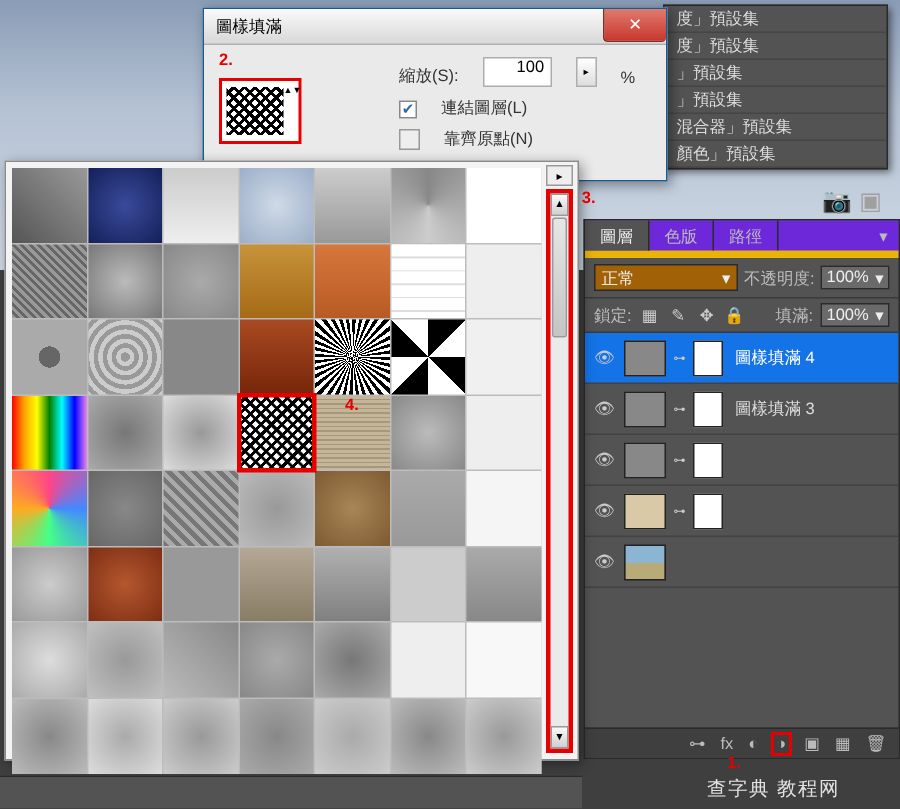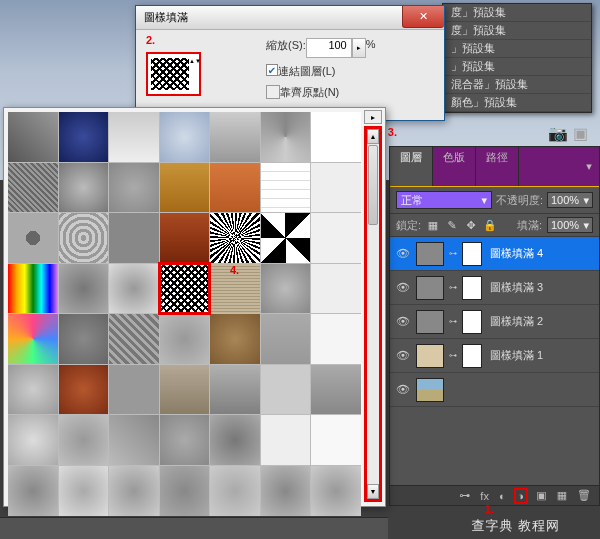--- a/index.html
+++ b/index.html
@@ -8,38 +8,38 @@
 .dialog{position:absolute;top:5px;left:135px;width:310px;background:#eaeaea;border:1px solid #1a5a8e;box-shadow:2px 2px 8px rgba(0,0,0,.4)}
 .dlg-title{height:24px;background:linear-gradient(#fafafa,#d8d8d8);display:flex;align-items:center;padding:0 40px 0 8px;position:relative;border-bottom:1px solid #b0b0b0}
 .dlg-close{position:absolute;right:0;top:0;width:42px;height:22px;background:linear-gradient(#e07a6f,#c8382c);color:#fff;display:flex;align-items:center;justify-content:center;border:1px solid #8a2a22;border-top:none;border-right:none;border-radius:0 0 3px 3px}
 .dlg-body{padding:8px 10px 14px;display:flex;gap:8px}
 .dlg-left{flex:1}
 .swatch-box{width:55px;height:44px;border:2px solid #e60000;padding:3px;background:#fff;display:flex;align-items:center;margin-top:14px;position:relative}
 .swatch-box .drop{position:absolute;right:2px;top:4px;width:8px;height:14px;display:flex;flex-direction:column;font-size:6px}
 .herring{width:38px;height:32px;background:repeating-linear-gradient(45deg,#000 0 2px,#fff 2px 5px),repeating-linear-gradient(-45deg,#000 0 2px,transparent 2px 5px);background-blend-mode:multiply}
 .annot{color:#e60000;font-weight:bold;position:absolute}
 .dlg-mid{flex:1.5}
-.row{display:flex;align-items:flex-start;gap:0;margin-bottom:6px}
+.row{display:flex;align-items:flex-end;gap:16px;margin-bottom:6px}
 .num-field{width:46px;height:20px;border:1px solid #adadad;background:#fff;text-align:right;padding:0 4px}
 .spin{width:14px;height:20px;border:1px solid #adadad;background:linear-gradient(#fff,#ddd);display:flex;align-items:center;justify-content:center;font-size:7px}
 .chk{width:12px;height:12px;border:1px solid #888;background:#fff;display:inline-flex;align-items:center;justify-content:center;color:#2a6ab3;font-size:10px}
 .dlg-right{width:74px;display:flex;flex-direction:column;gap:6px;padding-top:2px}
 .btn{height:22px;border:1px solid #7a9ec4;border-radius:3px;background:linear-gradient(#f8fbff,#d9e7f6);display:flex;align-items:center;justify-content:center}
 .btn.primary{border:1px solid #2d7bc0;box-shadow:0 0 2px #5aa3e0}
 .presets{position:absolute;top:3px;right:8px;width:150px;background:#535353;border:1px solid #2a2a2a;box-shadow:2px 2px 5px rgba(0,0,0,.5)}
 .preset-item{height:18px;color:#ddd;padding:1px 8px;border-bottom:1px solid #454545}
 .icon-cam{position:absolute;right:32px;top:124px;color:#a0a0a0;font-size:16px}
 .icon-proj{position:absolute;right:12px;top:124px;color:#a0a0a0;font-size:16px}
 .layers{position:absolute;top:146px;right:0;width:211px;height:360px;background:#535353;border:1px solid #2a2a2a;padding-bottom:18px}
-.panel-tabs{display:flex;height:40px;background:#701a75;border-bottom:1px solid #eab308}
+.panel-tabs{display:flex;height:25px;background:#6d28d9;border-bottom:5px solid #eab308}
 .tab{padding:3px 10px;color:#bbb;border-right:1px solid #2a2a2a}
 .tab.active{background:#535353;color:#eee}
 .tab-menu{margin-left:auto;width:20px;color:#bbb;display:flex;align-items:center;justify-content:center}
 .layer-opts{display:flex;align-items:center;gap:4px;padding:4px 6px;border-bottom:1px solid #3a3a3a}
-.sel{flex:1;height:18px;background:#8b5cf6;border:1px solid #2a2a2a;color:#eee;padding:0 4px;display:flex;align-items:center;justify-content:space-between}
+.sel{flex:1;height:18px;background:#a16207;border:1px solid #2a2a2a;color:#eee;padding:0 4px;display:flex;align-items:center;justify-content:space-between}
 .lbl{color:#bbb}
 .pct{width:46px;height:16px;background:#6a6a6a;border:1px solid #2a2a2a;color:#eee;padding:0 3px;display:flex;align-items:center;justify-content:space-between}
 .lock-row{display:flex;align-items:center;gap:5px;padding:3px 6px;border-bottom:1px solid #3a3a3a;color:#bbb}
 .lock-ico{width:14px;height:14px;display:flex;align-items:center;justify-content:center;color:#ccc}
 .layer-list{overflow:auto}
 .layer{display:flex;align-items:center;height:34px;border-bottom:1px solid #424242;padding:0 4px;gap:4px}
 .layer.sel-row{background:#1473e6;color:#fff}
 .eye{width:18px;color:#ccc;text-align:center}
 .thumb{width:28px;height:24px;border:1px solid #222;background:#888}
 .thumb.bg{background:linear-gradient(to bottom,#8ab6d4 50%,#b8ab78 50%)}
@@ -153,28 +153,26 @@
       <div class="thumb"></div>
       <span class="link">⊶</span>
       <div class="mask"></div>
       <span class="lname">圖樣填滿 3</span>
     </div>
     <div class="layer">
       <span class="eye">👁</span>
       <div class="thumb"></div>
       <span class="link">⊶</span>
       <div class="mask"></div>
-      <span class="lname">圖樣填滿 2</span>
     </div>
     <div class="layer">
       <span class="eye">👁</span>
       <div class="thumb" style="background:#d9c9a6"></div>
       <span class="link">⊶</span>
       <div class="mask"></div>
-      <span class="lname">圖樣填滿 1</span>
     </div>
     <div class="layer">
       <span class="eye">👁</span>
       <div class="thumb bg"></div>
     </div>
   </div>
   <div class="panel-foot">
     <span>⊶</span>
     <span>fx</span>
     <span>◐</span>

